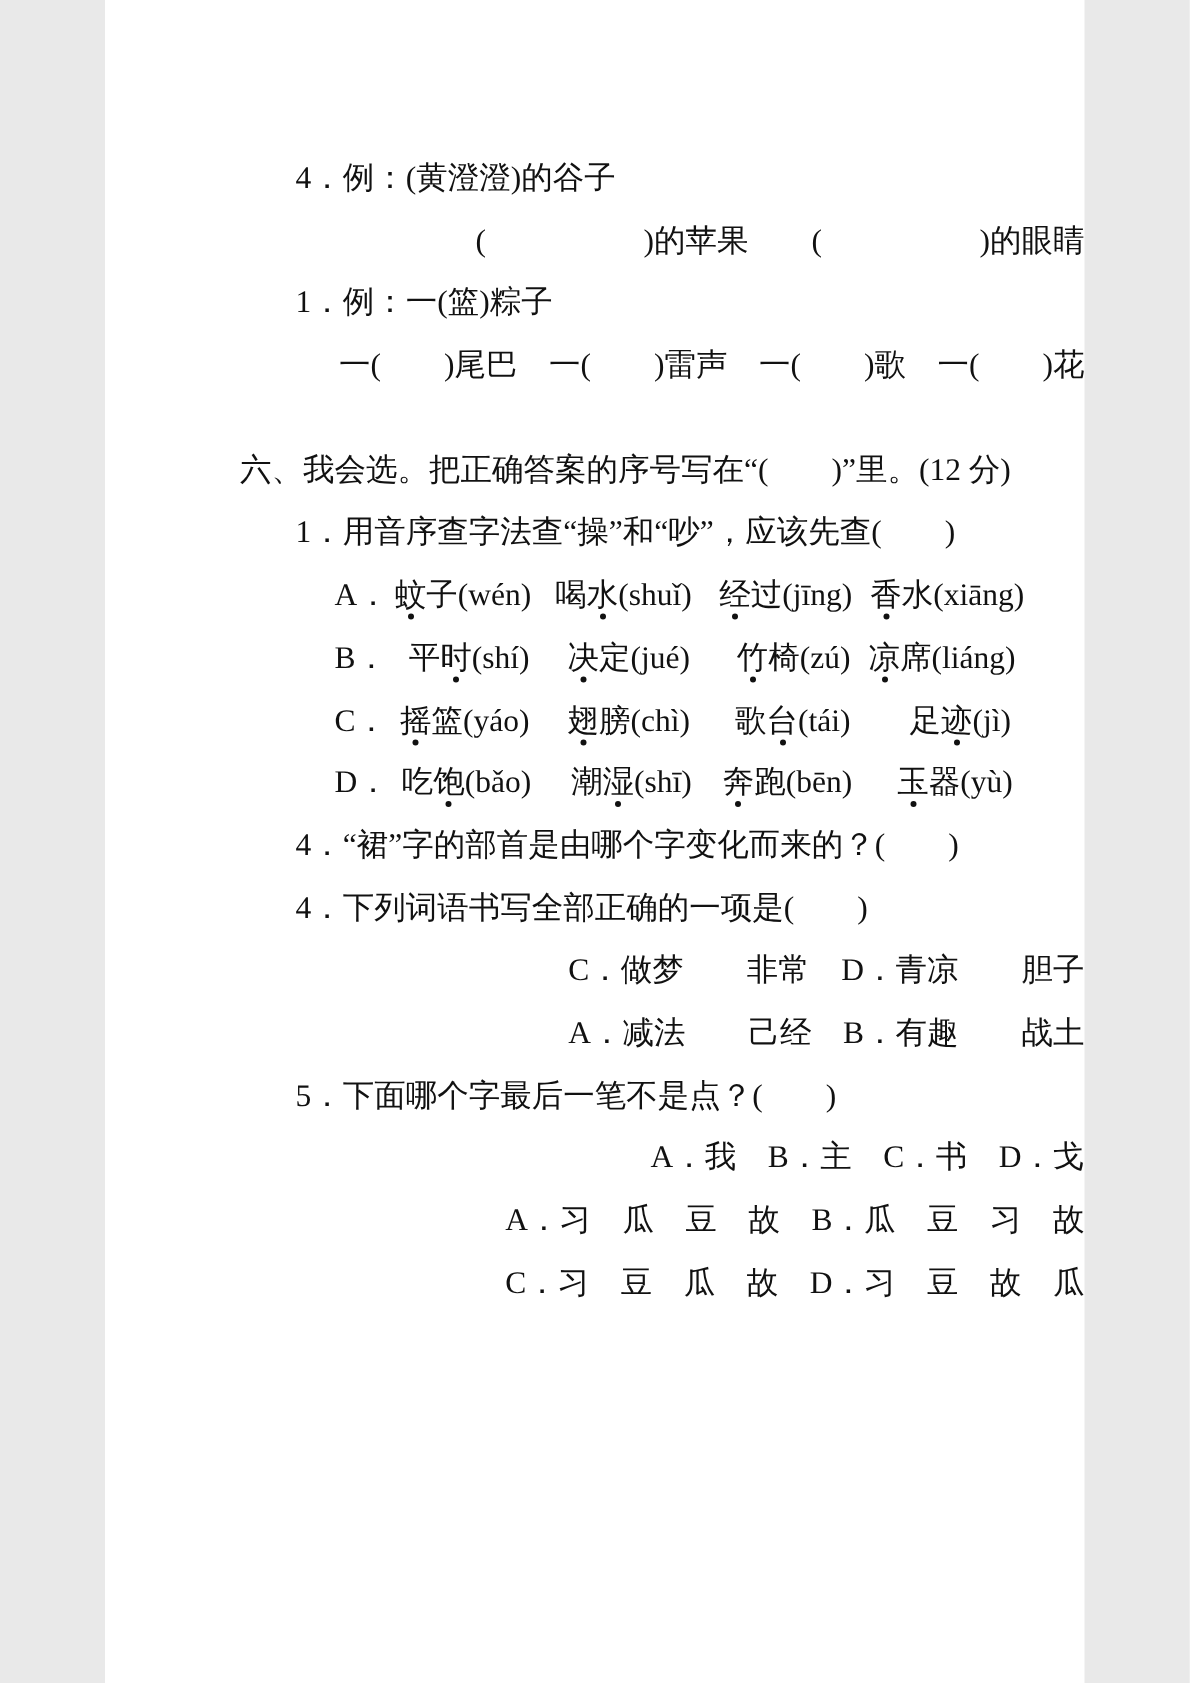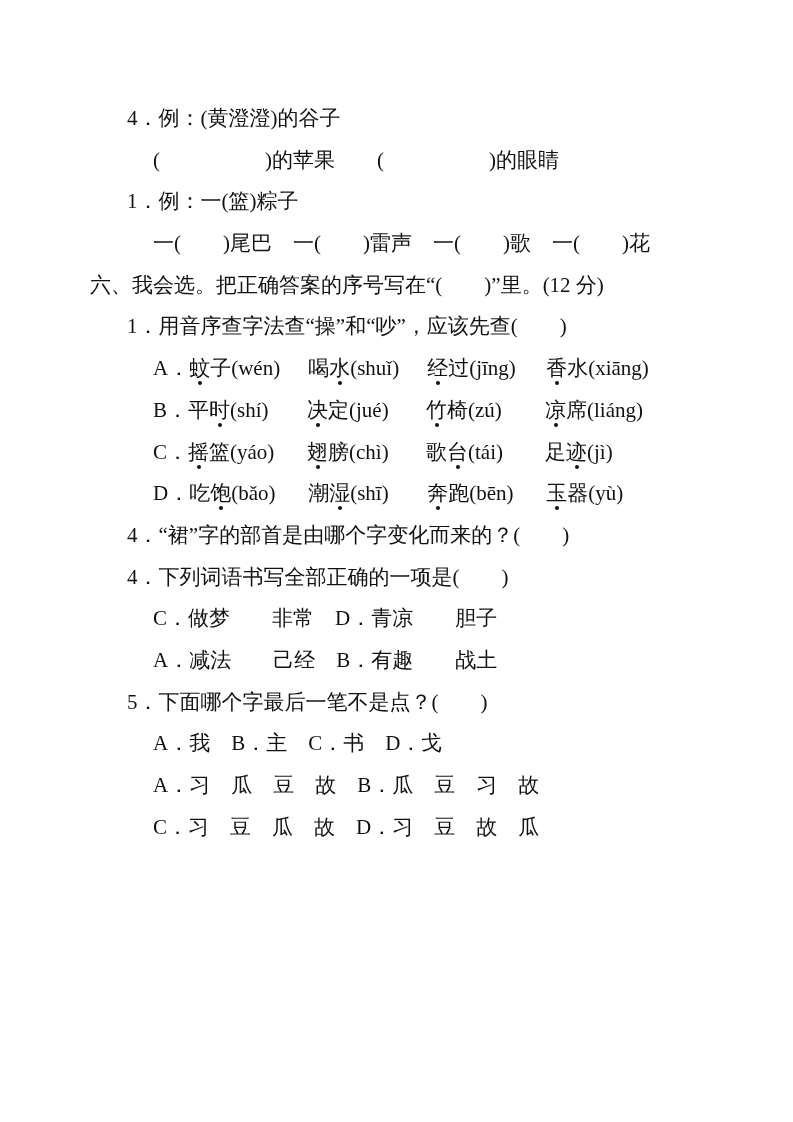--- a/index.html
+++ b/index.html
@@ -1,35 +1,35 @@
 <!DOCTYPE html>
 <html lang="zh"><head>
 <meta charset="utf-8">
 <style>
   html,body{margin:0;padding:0;background:#e9e9e9;}
   .page{
     position:relative;
-    width:793px;height:1122px;
+    width:653px;height:1122px;
     margin:0 auto;
     background:#ffffff;
     color:#111;
     font-family:"Liberation Serif","DejaVu Serif",serif;
     font-size:21px;
     line-height:21px;
     box-sizing:border-box;
     padding-top:108px;
     overflow:hidden;
   }
   .line{height:41.7px;white-space:pre;}
-  .ind-s{padding-left:90px;}   
+  .ind-s{padding-left:90px;margin-top:28px;}   
   .ind-q{padding-left:127px;}  
-  .ind-o{padding-left:153px;}  
+  .ind-o{padding-left:153px;text-align:right;}  
   .pyrow{display:flex;align-items:flex-start;}
   .opt-label{display:inline-block;}
-  .cells{display:inline-flex;gap:24px;}
+  .cells{display:inline-flex;gap:12px;}
   .cell{display:inline-block;min-width:95px;white-space:pre;}
   .cell span{display:inline-block;}
   .dotted{position:relative;}
   .dotted::after{
     content:"";
     position:absolute;
     left:50%;bottom:-6px;
     width:4px;height:4px;
     border-radius:50%;
     background:#111;

